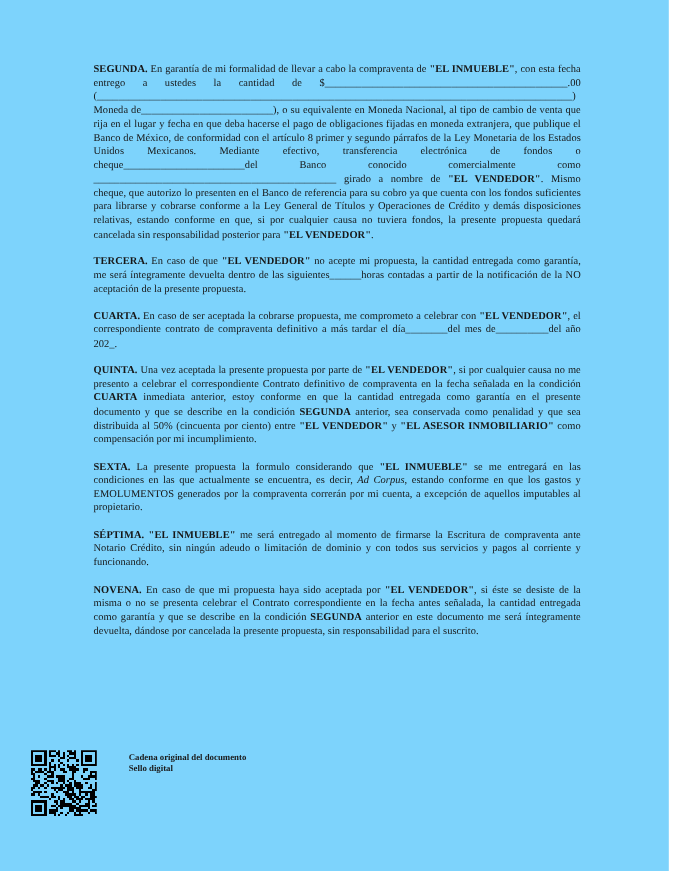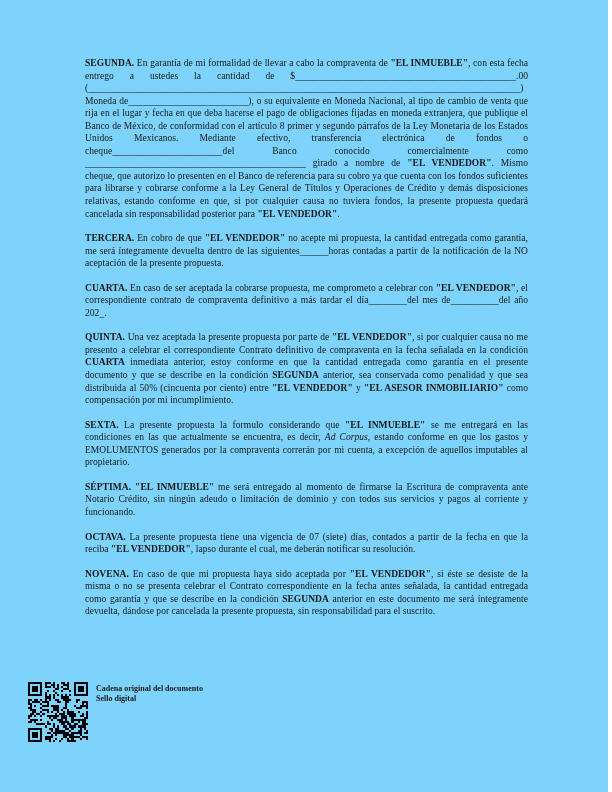--- a/index.html
+++ b/index.html
@@ -33,20 +33,21 @@
   }
   p.clause .b { font-weight: bold; }
   p.clause .i { font-style: italic; }
 
   .footer {
     position: absolute;
     left: 28px;
     top: 682px;
     display: flex;
     align-items: flex-start;
+    gap: 21px;
   }
   .qr {
     width: 60px;
     height: 60px;
     flex: 0 0 auto;
     display: block;
   }
   .footer-text {
     margin-left: 8px;
     padding-top: 2px;
@@ -58,26 +59,25 @@
   .f-label { font-weight: bold; }
   .f-value { font-weight: normal; }
 </style>
 </head>
 <body>
 
 <div class="page">
 
   <div class="content">
       <p class="clause"><span class="b">SEGUNDA.</span><span> En garantía de mi formalidad de llevar a cabo la compraventa de </span><span class="b">"EL INMUEBLE"</span><span>, con esta fecha entrego a ustedes la cantidad de $______________________________________________.00 (__________________________________________________________________________________________) Moneda de_________________________), o su equivalente en Moneda Nacional, al tipo de cambio de venta que rija en el lugar y fecha en que deba hacerse el pago de obligaciones fijadas en moneda extranjera, que publique el Banco de México, de conformidad con el artículo 8 primer y segundo párrafos de la Ley Monetaria de los Estados Unidos Mexicanos. Mediante efectivo, transferencia electrónica de fondos o cheque_______________________del Banco conocido comercialmente como ______________________________________________ girado a nombre de </span><span class="b">"EL VENDEDOR"</span><span>. Mismo cheque, que autorizo lo presenten en el Banco de referencia para su cobro ya que cuenta con los fondos suficientes para librarse y cobrarse conforme a la Ley General de Títulos y Operaciones de Crédito y demás disposiciones relativas, estando conforme en que, si por cualquier causa no tuviera fondos, la presente propuesta quedará cancelada sin responsabilidad posterior para </span><span class="b">"EL VENDEDOR"</span><span>.</span></p>
-      <p class="clause"><span class="b">TERCERA.</span><span> En cobro de que </span><span class="b">"EL VENDEDOR"</span><span> no acepte mi propuesta, la cantidad entregada como garantía, me será íntegramente devuelta dentro de las siguientes______horas contadas a partir de la notificación de la NO aceptación de la presente propuesta.</span></p>
+      <p class="clause"><span class="b">TERCERA.</span><span> En caso de que </span><span class="b">"EL VENDEDOR"</span><span> no acepte mi propuesta, la cantidad entregada como garantía, me será íntegramente devuelta dentro de las siguientes______horas contadas a partir de la notificación de la NO aceptación de la presente propuesta.</span></p>
       <p class="clause"><span class="b">CUARTA.</span><span> En caso de ser aceptada la cobrarse propuesta, me comprometo a celebrar con </span><span class="b">"EL VENDEDOR"</span><span>, el correspondiente contrato de compraventa definitivo a más tardar el día________del mes de__________del año 202_.</span></p>
       <p class="clause"><span class="b">QUINTA.</span><span> Una vez aceptada la presente propuesta por parte de </span><span class="b">"EL VENDEDOR"</span><span>, si por cualquier causa no me presento a celebrar el correspondiente Contrato definitivo de compraventa en la fecha señalada en la condición </span><span class="b">CUARTA</span><span> inmediata anterior, estoy conforme en que la cantidad entregada como garantía en el presente documento y que se describe en la condición </span><span class="b">SEGUNDA</span><span> anterior, sea conservada como penalidad y que sea distribuida al 50% (cincuenta por ciento) entre </span><span class="b">"EL VENDEDOR"</span><span> y </span><span class="b">"EL ASESOR INMOBILIARIO"</span><span> como compensación por mi incumplimiento.</span></p>
       <p class="clause"><span class="b">SEXTA.</span><span> La presente propuesta la formulo considerando que </span><span class="b">"EL INMUEBLE"</span><span> se me entregará en las condiciones en las que actualmente se encuentra, es decir, </span><span class="i">Ad Corpus</span><span>, estando conforme en que los gastos y EMOLUMENTOS generados por la compraventa correrán por mi cuenta, a excepción de aquellos imputables al propietario.</span></p>
       <p class="clause"><span class="b">SÉPTIMA. "EL INMUEBLE"</span><span> me será entregado al momento de firmarse la Escritura de compraventa ante Notario Crédito, sin ningún adeudo o limitación de dominio y con todos sus servicios y pagos al corriente y funcionando.</span></p>
-      <p class="clause"><span class="b">OCTAVA.</span><span> La presente propuesta tiene una vigencia de 07 (siete) días, contados a partir de la fecha en que la reciba </span><span class="b">"EL VENDEDOR"</span><span>, lapso durante el cual, me deberán notificar su resolución.</span></p>
       <p class="clause"><span class="b">NOVENA.</span><span> En caso de que mi propuesta haya sido aceptada por </span><span class="b">"EL VENDEDOR"</span><span>, si éste se desiste de la misma o no se presenta celebrar el Contrato correspondiente en la fecha antes señalada, la cantidad entregada como garantía y que se describe en la condición </span><span class="b">SEGUNDA</span><span> anterior en este documento me será íntegramente devuelta, dándose por cancelada la presente propuesta, sin responsabilidad para el suscrito.</span></p>
     </div>
 
   <div class="footer">
     <svg class="qr" xmlns="http://www.w3.org/2000/svg" viewBox="0 0 58 58">
         <g fill="#000000" shape-rendering="crispEdges">
           <rect x="0" y="0" width="2" height="2"></rect>
           <rect x="2" y="0" width="2" height="2"></rect>
           <rect x="4" y="0" width="2" height="2"></rect>
           <rect x="6" y="0" width="2" height="2"></rect>

